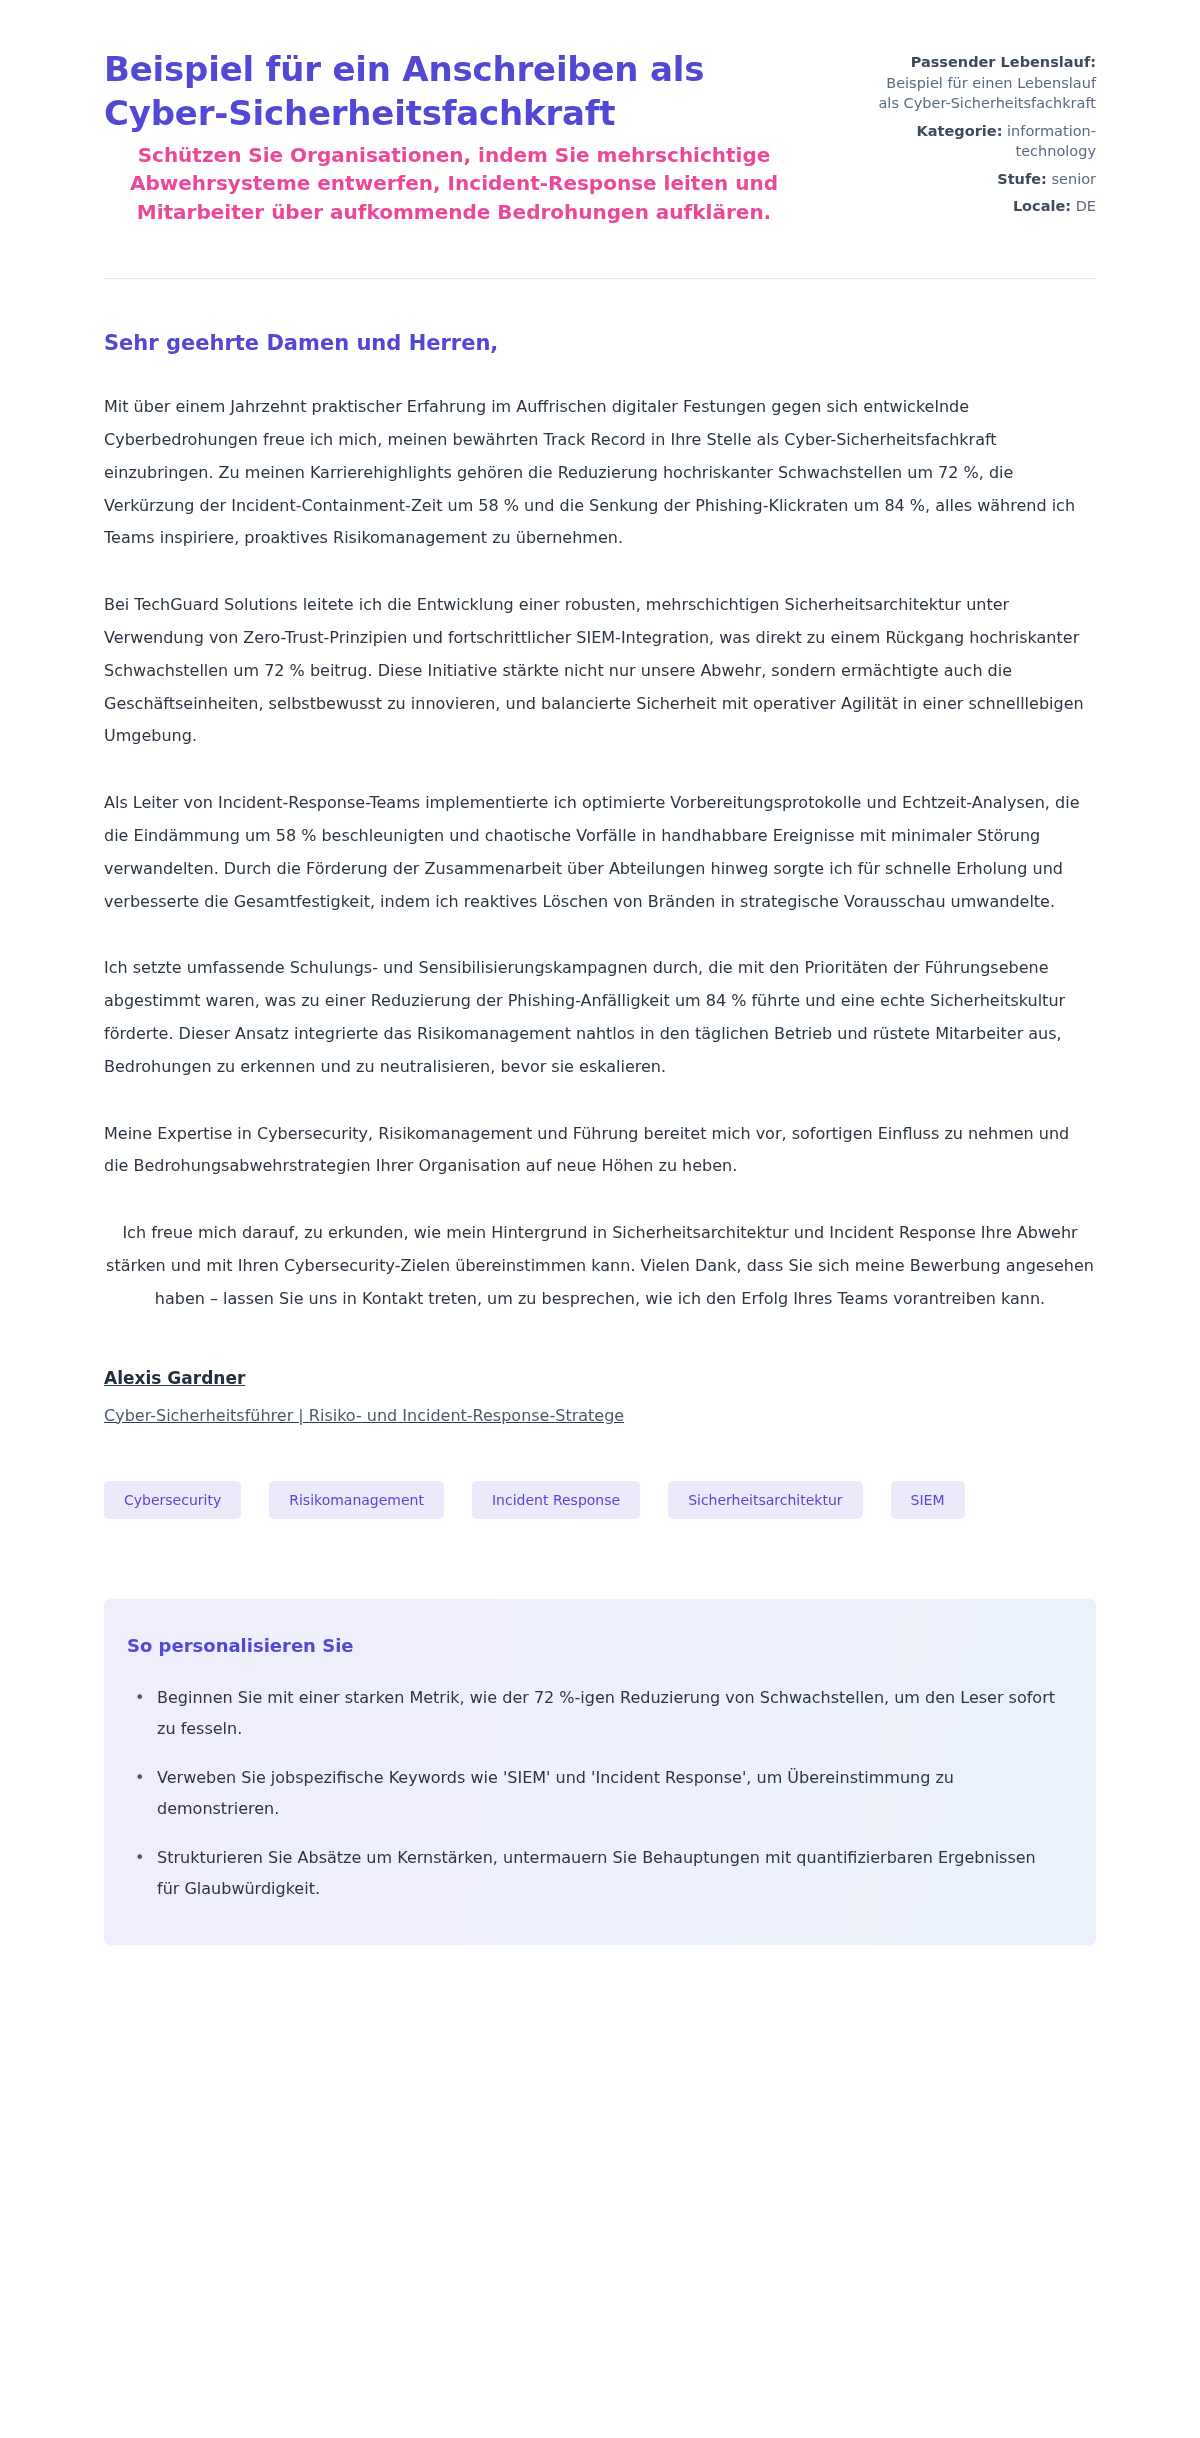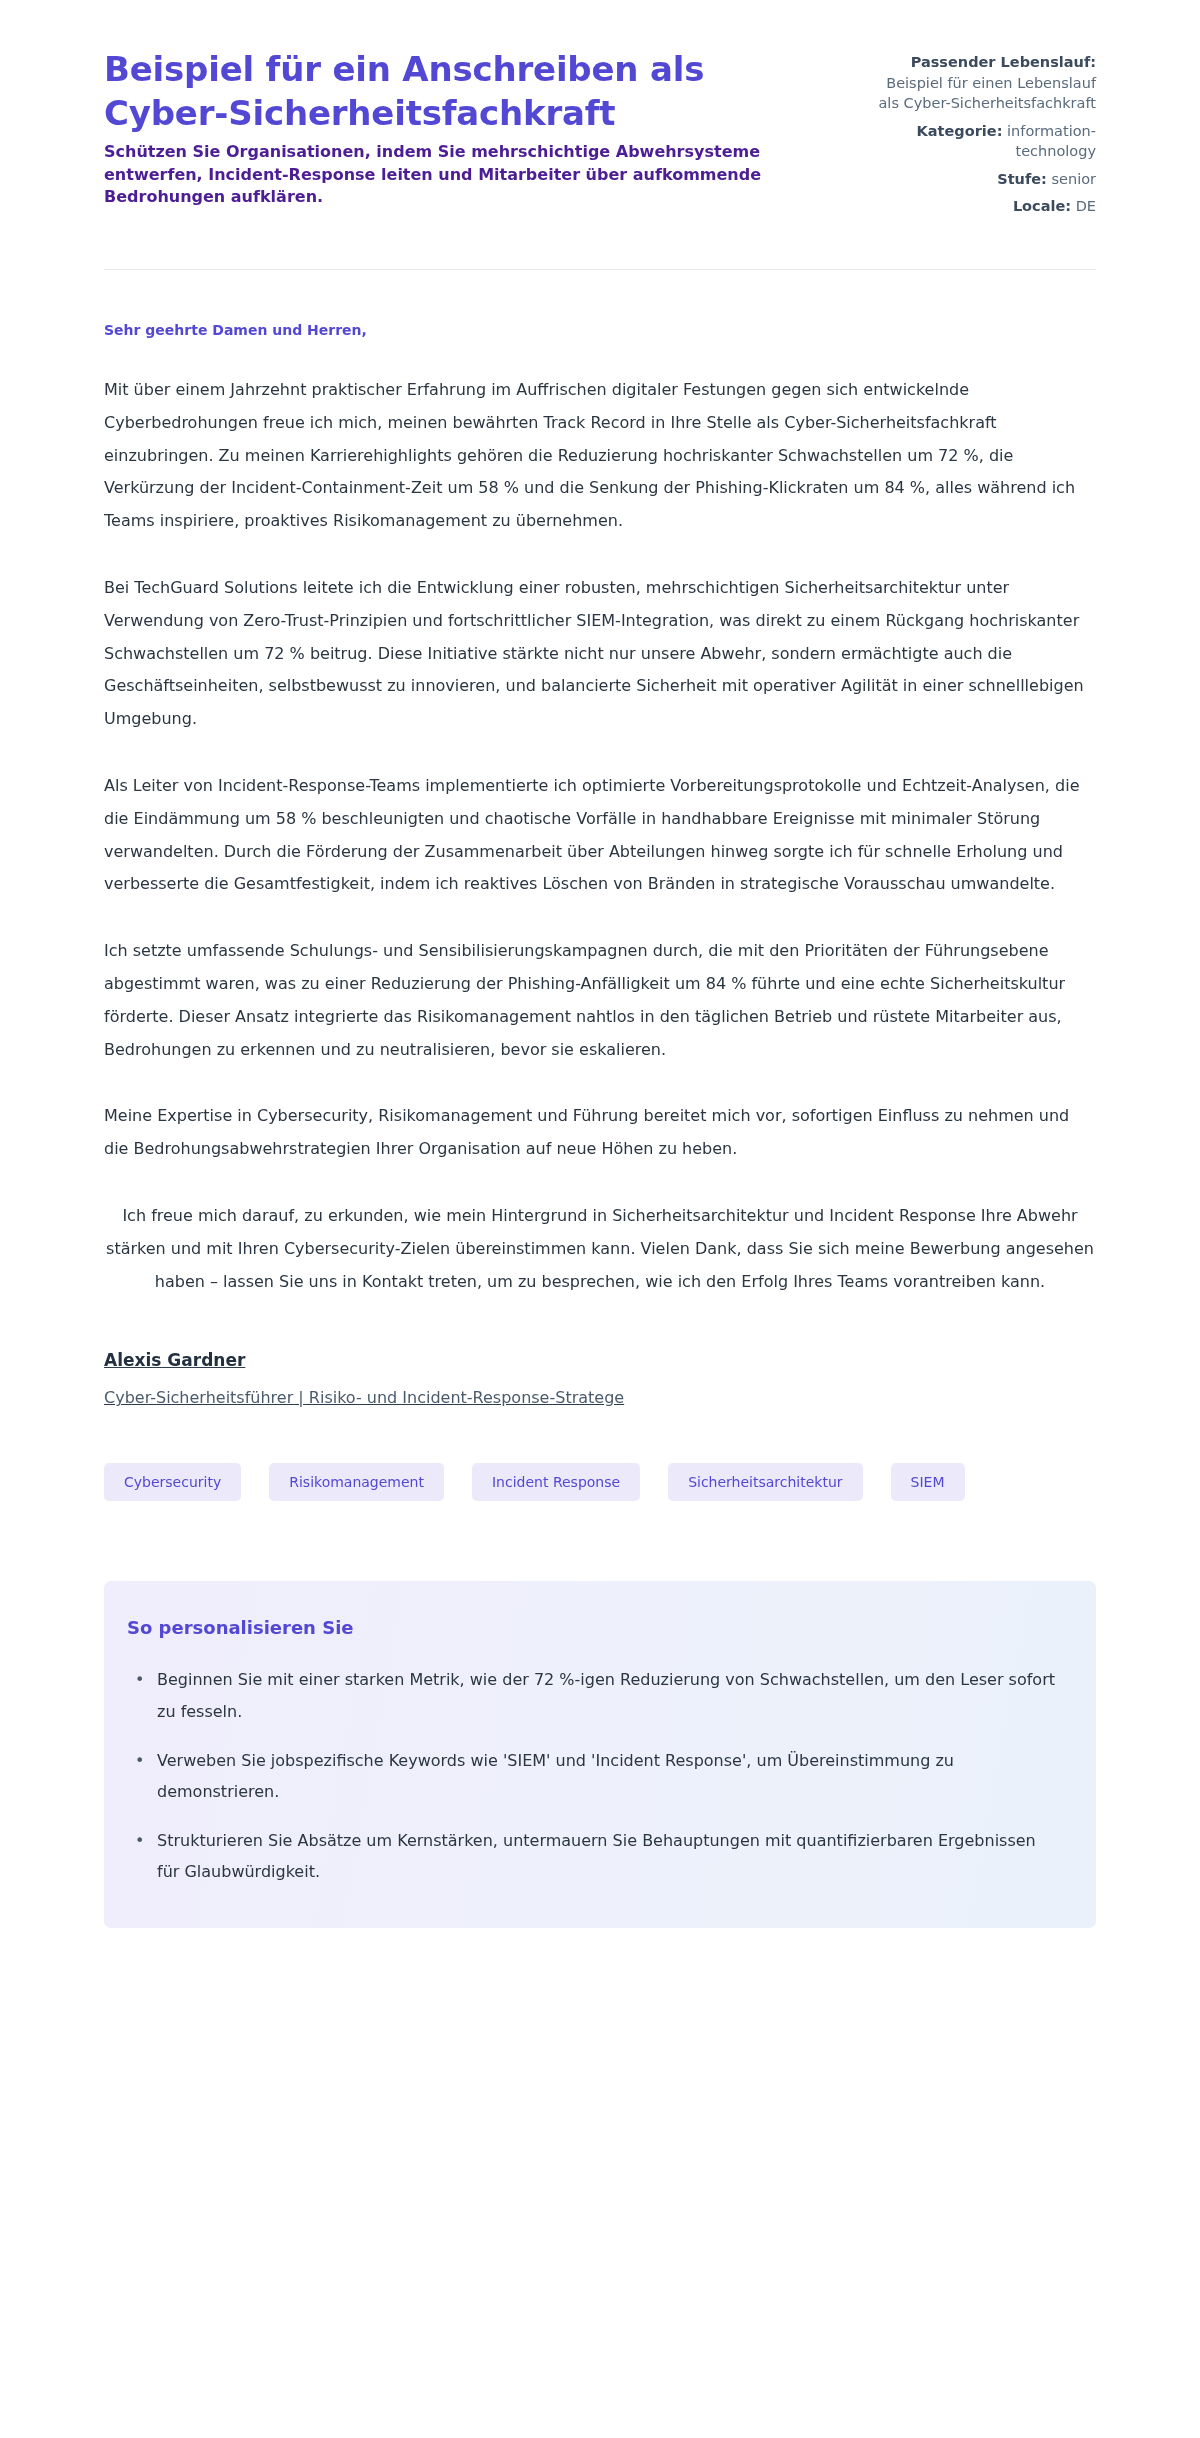--- a/index.html
+++ b/index.html
@@ -36,25 +36,26 @@
   }
   .doc-title {
     font-size: 34px;
     line-height: 1.28;
     font-weight: 700;
     color: #5348d4;
     margin: 0 0 6px 0;
     letter-spacing: -0.2px;
   }
   .doc-subtitle {
-    font-size: 16px;
+    font-size: 20px;
     line-height: 1.42;
     font-weight: 700;
-    color: #4c1d95;
-    margin: 0;
+    color: #ec4899;
+    margin: 0;
+    text-align: center;
   }
   .meta {
     width: 230px;
     flex: 0 0 230px;
     text-align: right;
     font-size: 14.5px;
     line-height: 1.42;
     color: #5a6b7d;
     padding-top: 4px;
   }
@@ -71,21 +72,21 @@
     background: #e6e8ec;
     margin: 52px 104px 0 104px;
   }
 
   
   .letter {
     padding: 52px 104px 0 104px;
     box-sizing: border-box;
   }
   .salutation {
-    font-size: 14px;
+    font-size: 21px;
     font-weight: 700;
     color: #5348d4;
     margin: 0 0 36px 0;
   }
   .para {
     font-size: 16px;
     line-height: 2.05;
     color: #2b3642;
     margin: 0 0 34px 0;
     max-width: 1000px;

